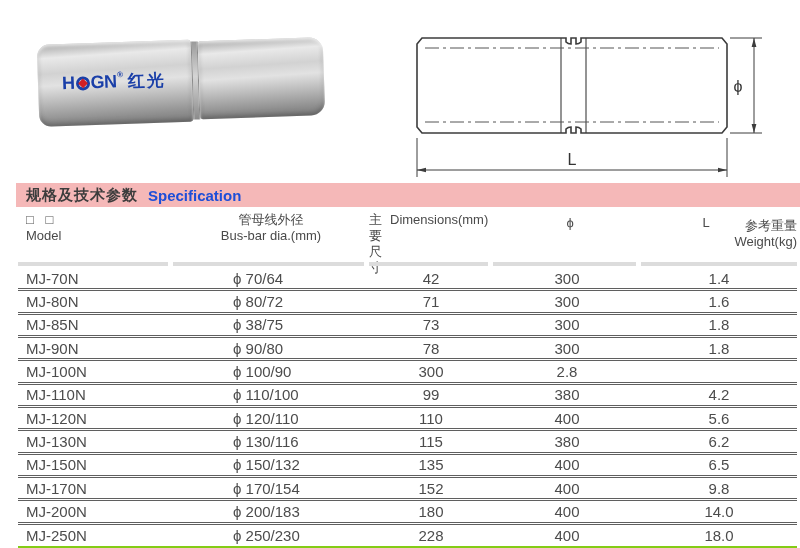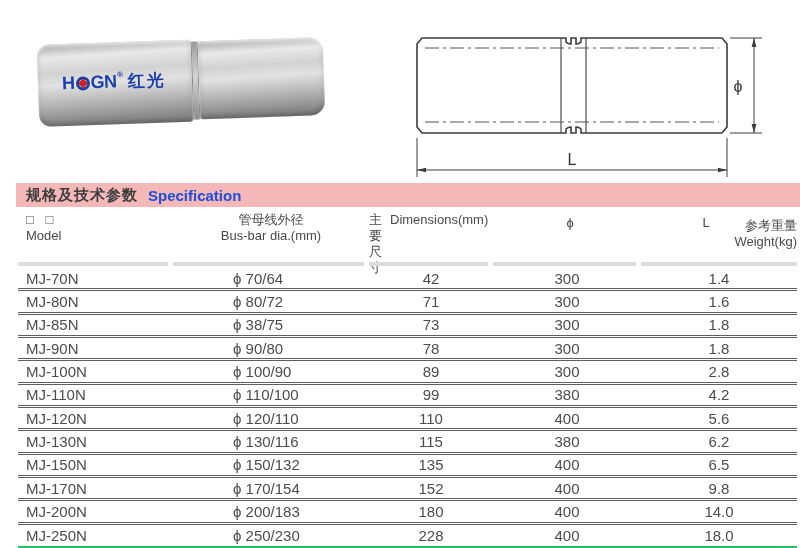--- a/index.html
+++ b/index.html
@@ -59,21 +59,21 @@
   .h-dims .grp-rule{height:0;border-bottom:1px solid #4a4a4a;margin:2px 10px 0 10px;}
   .h-dims .subs{display:grid;grid-template-columns:124px 148px;line-height:18px;margin-top:2px;}
   .h-dims .subs span{text-align:center;}
   .graybars{display:grid;grid-template-columns:155px 196px 124px 148px 156px;margin-top:2px;}
   .graybars div{height:4px;background:#dcdcdc;margin-right:5px;}
   .graybars div:last-child{margin-right:0;}
   .rows{margin-top:2px;}
   .row{display:grid;grid-template-columns:155px 196px 124px 148px 156px;
     height:23.33px;align-items:center;font-size:15px;color:var(--text_main);
     border-bottom:3px double var(--line_dark);}
-  .row:last-child{border-bottom:2px solid #22c55e;}
+  .row:last-child{border-bottom:2px solid #84cc16;}
   .c-model{padding-left:8px;}
   .c-bus{padding-left:60px;}
   .c-dia,.c-len,.c-wt{text-align:center;}
 </style>
 </head>
 <body>
 
 <div class="page">
 
   <div class="photo">
@@ -180,21 +180,20 @@
       <div class="row">
         <span class="c-model">MJ-90N</span>
         <span class="c-bus">ϕ 90/80</span>
         <span class="c-dia">78</span>
         <span class="c-len">300</span>
         <span class="c-wt">1.8</span>
       </div>
       <div class="row">
         <span class="c-model">MJ-100N</span>
         <span class="c-bus">ϕ 100/90</span>
-        <span class="c-dia">89</span>
         <span class="c-len">300</span>
         <span class="c-wt">2.8</span>
       </div>
       <div class="row">
         <span class="c-model">MJ-110N</span>
         <span class="c-bus">ϕ 110/100</span>
         <span class="c-dia">99</span>
         <span class="c-len">380</span>
         <span class="c-wt">4.2</span>
       </div>

